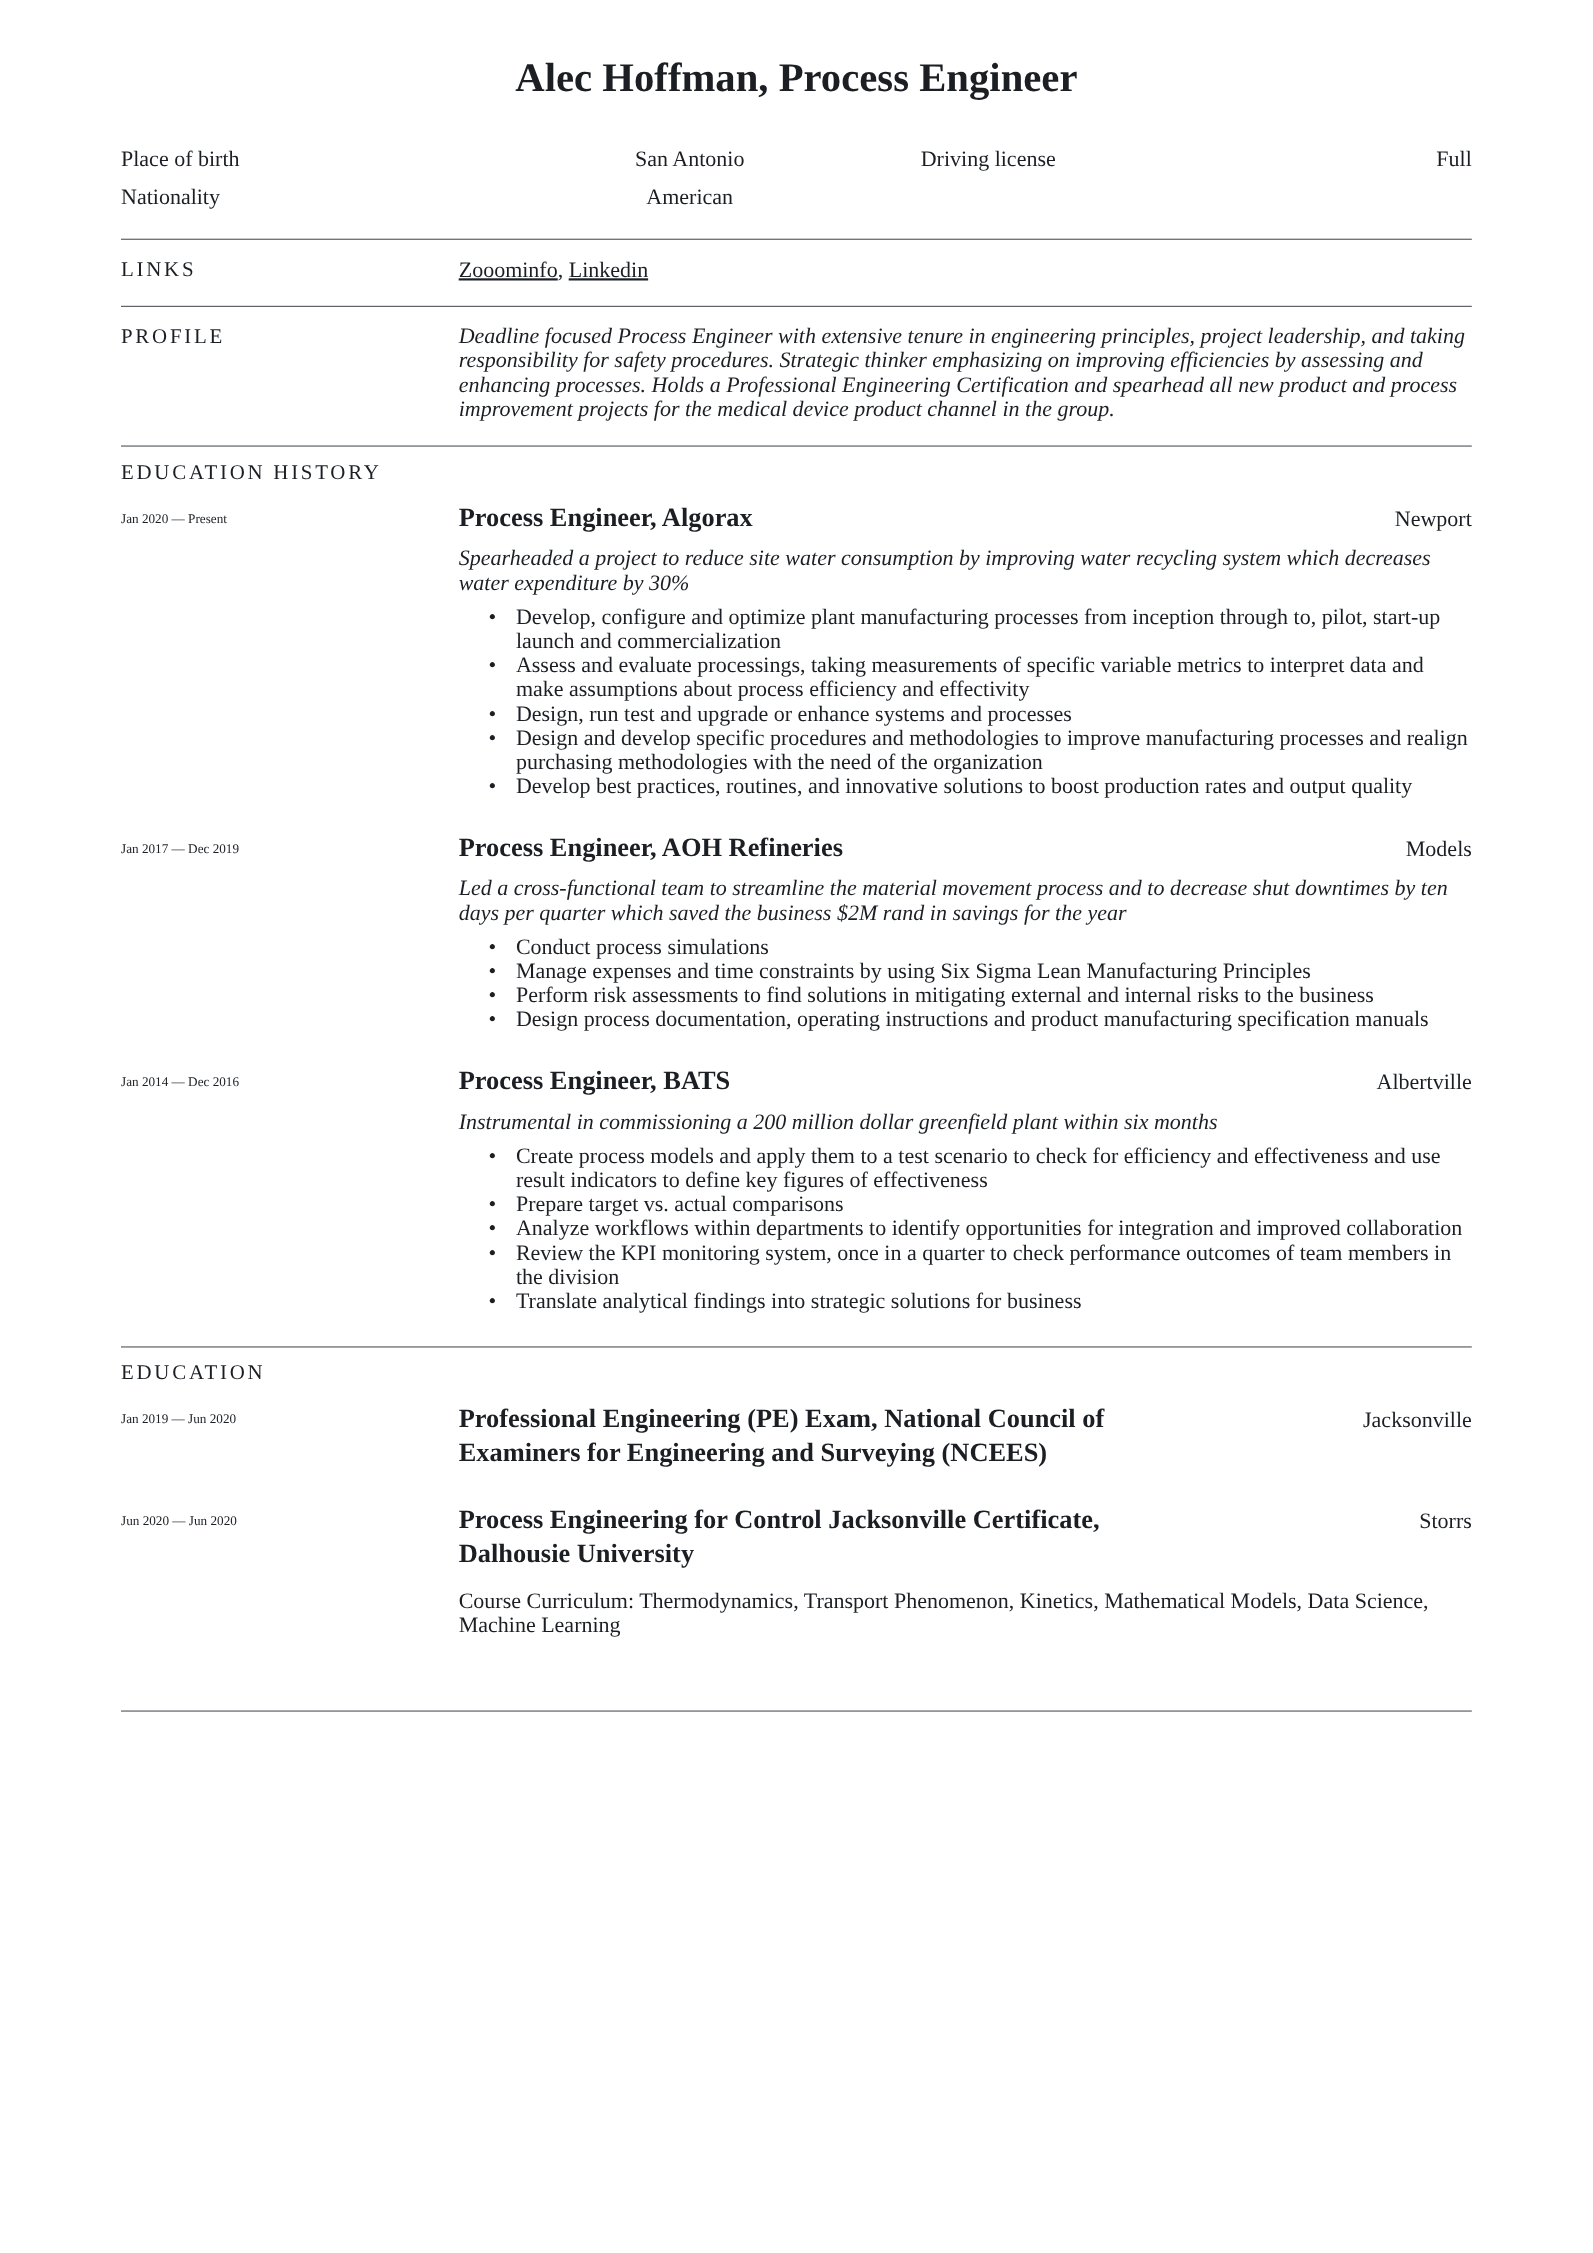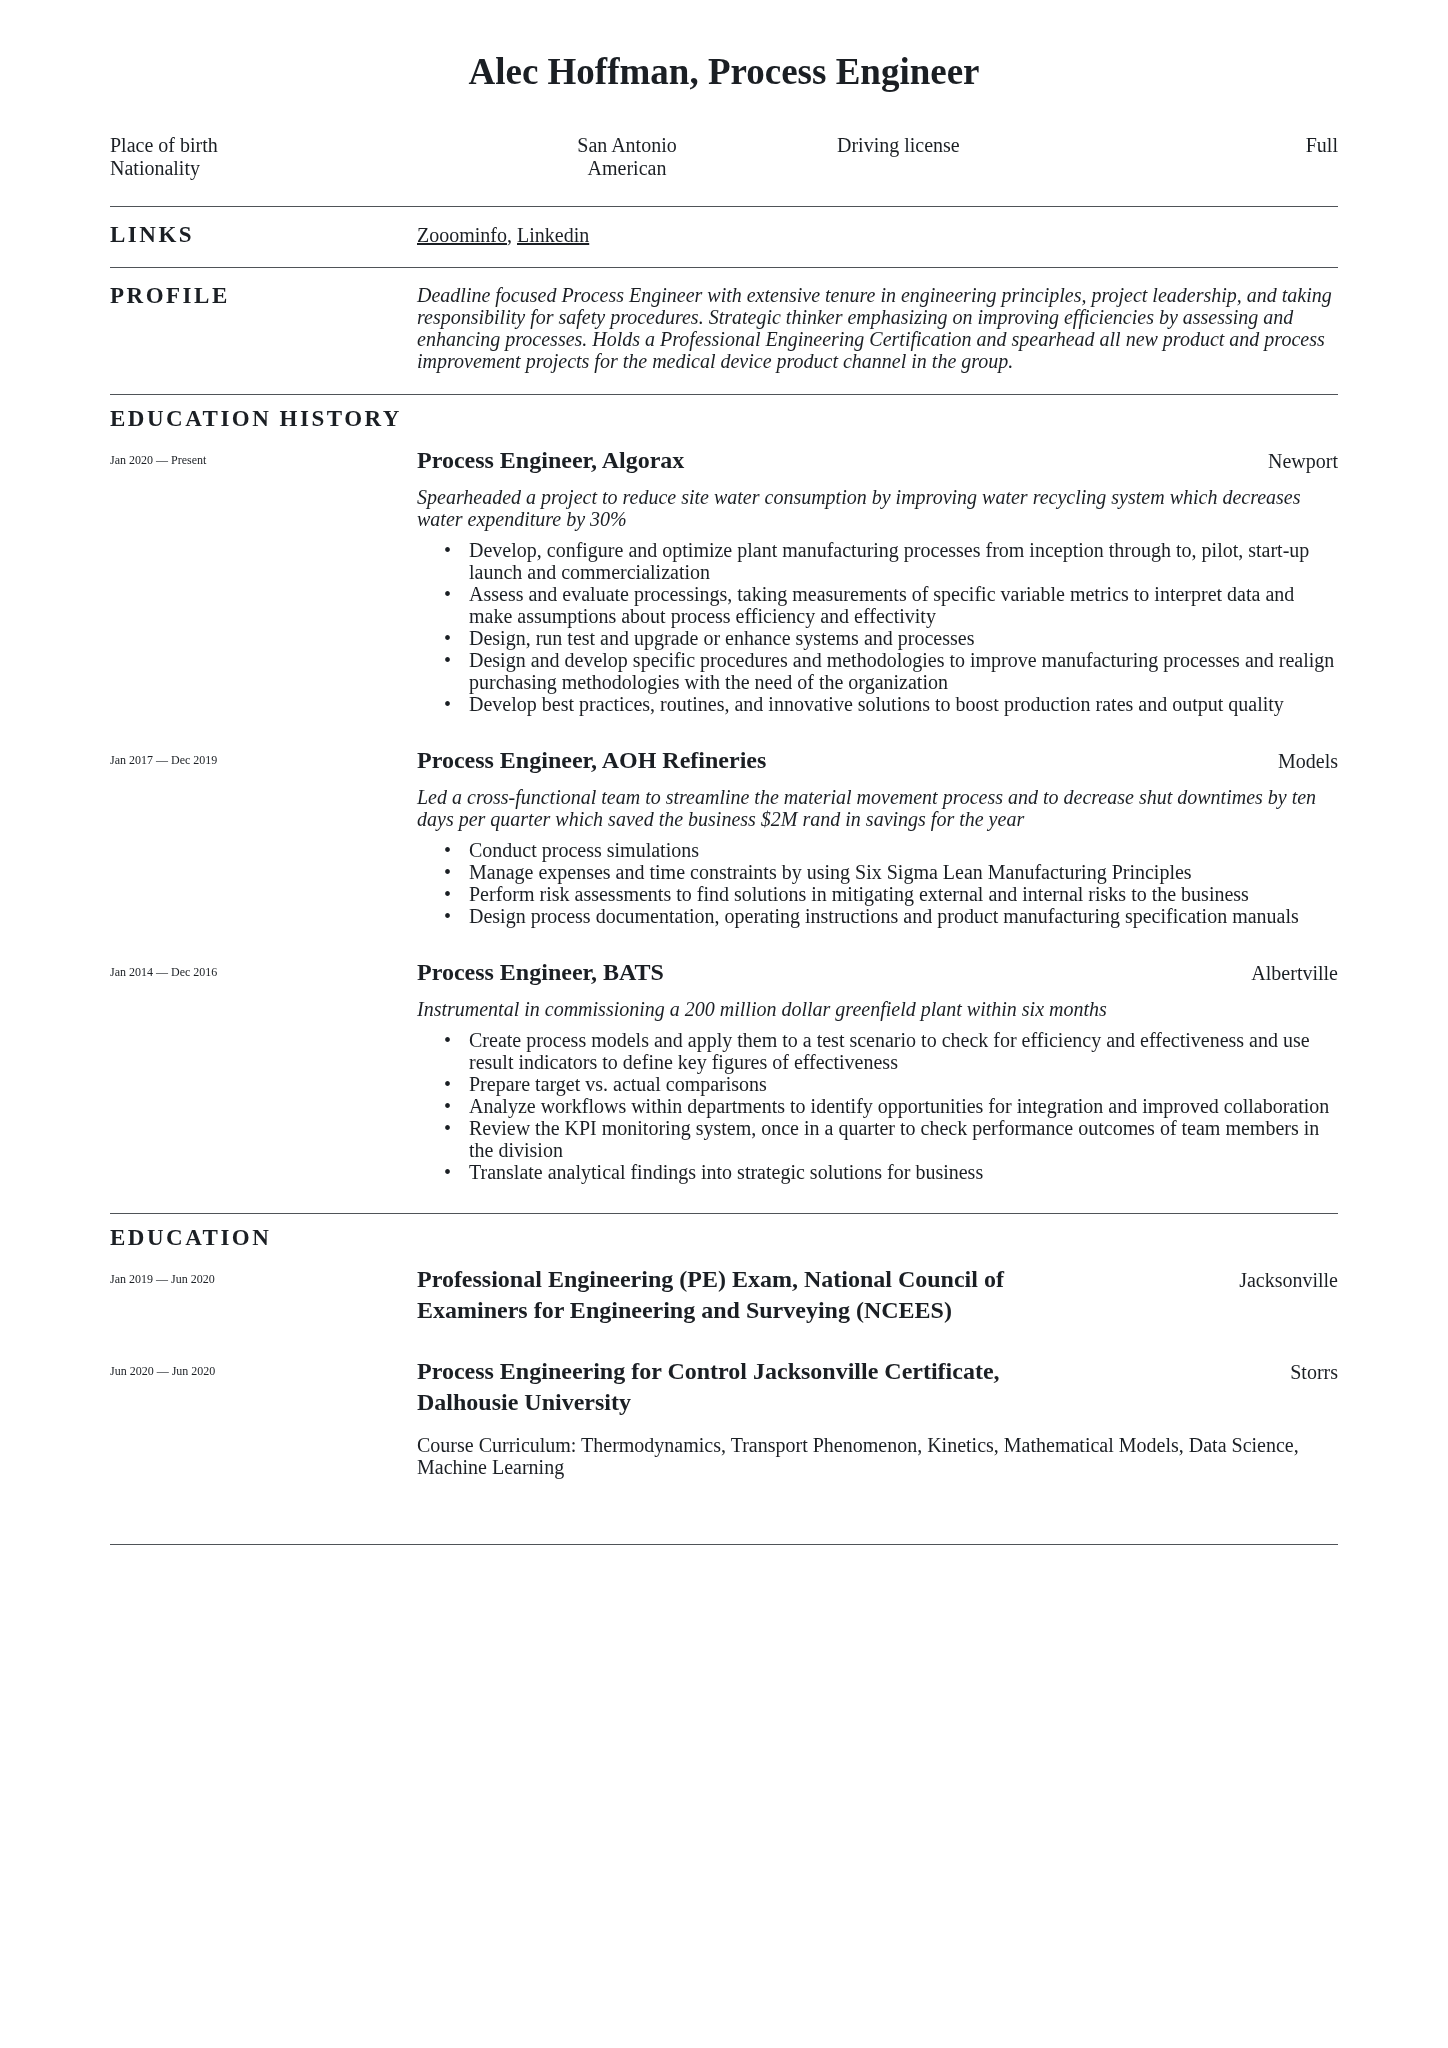--- a/index.html
+++ b/index.html
@@ -18,29 +18,30 @@
   .header { text-align:center; }
   .name { font-size:37px; line-height:1.2; font-weight:700; }
   .contact { margin-top:10px; font-size:21px; font-weight:700; }
 
   
   .details {
     margin-top:40px;
     margin-bottom:26px;
     display:grid;
     grid-template-columns:307px 420px 1fr auto;
+    row-gap:11px;
     align-items:baseline;
   }
   .d-value.center { text-align:center; }
   .d-value.right  { text-align:right; }
 
   
   .section { border-top:1px solid #4f5358; }
   .two-col { display:grid; grid-template-columns:307px 1fr; }
-  .section-heading { font-size:23px; letter-spacing:2.5px; line-height:24px; font-weight:700; }
+  .section-heading { font-size:19px; letter-spacing:2.5px; line-height:24px; font-weight:400; }
 
   .links-section   { padding:16px 0 20px 0; }
   .links-body { line-height:24px; }
   .link { color:inherit; text-decoration:underline; cursor:pointer; }
   .link-sep { white-space:pre; }
 
   .profile-section { padding:16px 0 22px 0; }
   .profile-text { font-style:italic; line-height:22px; }
 
   .block-section { padding-top:12px; }

